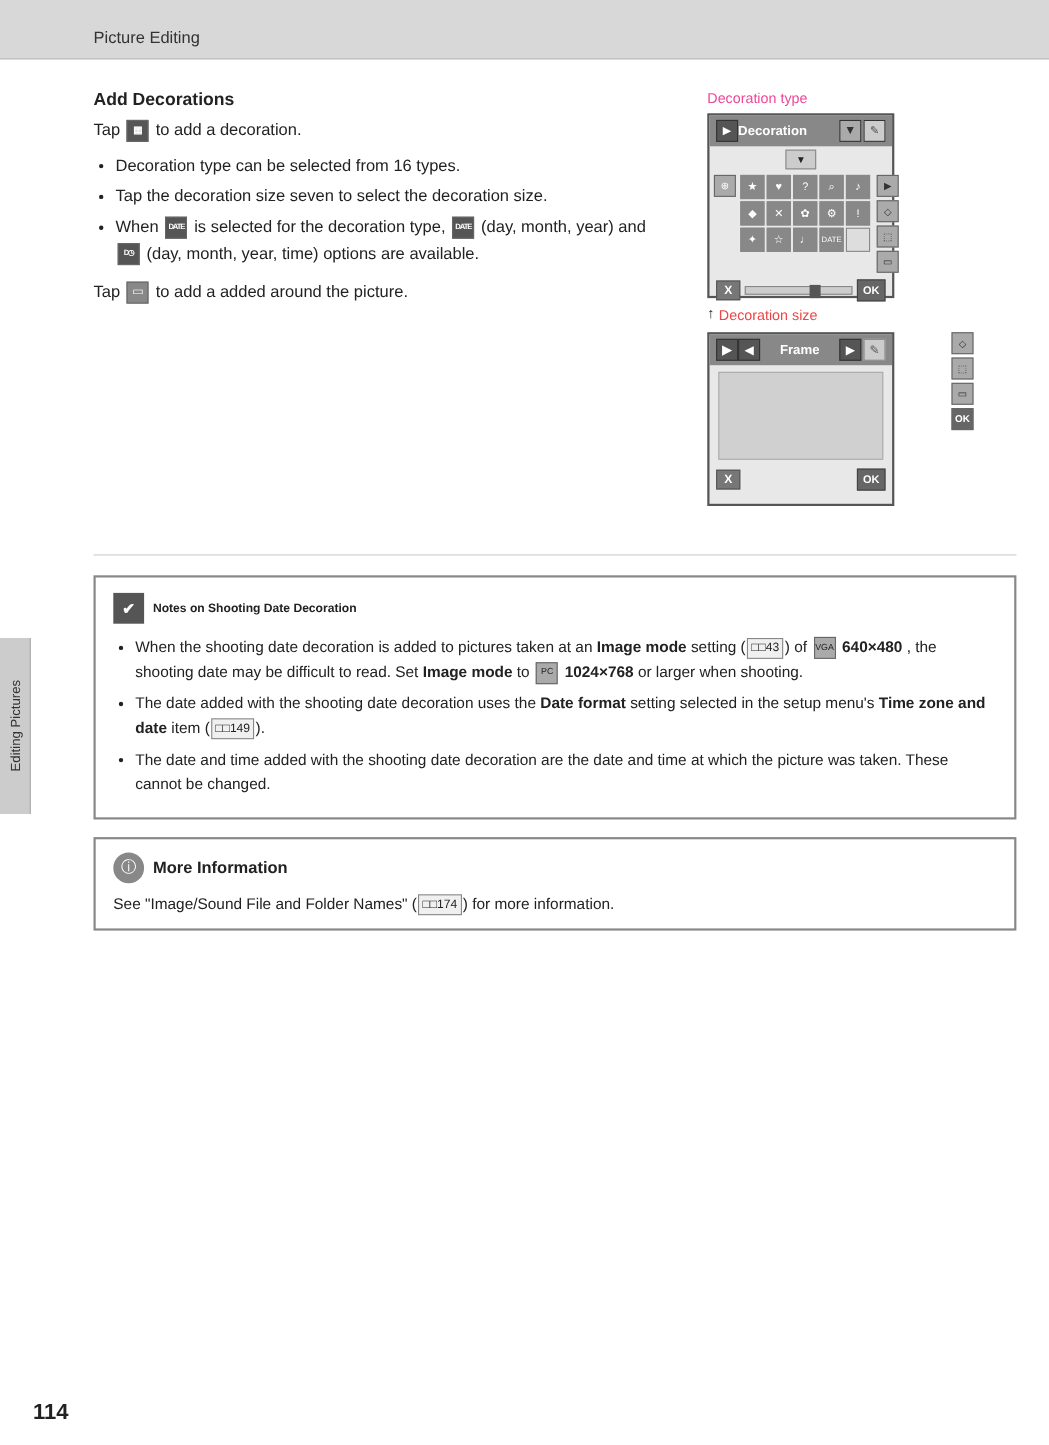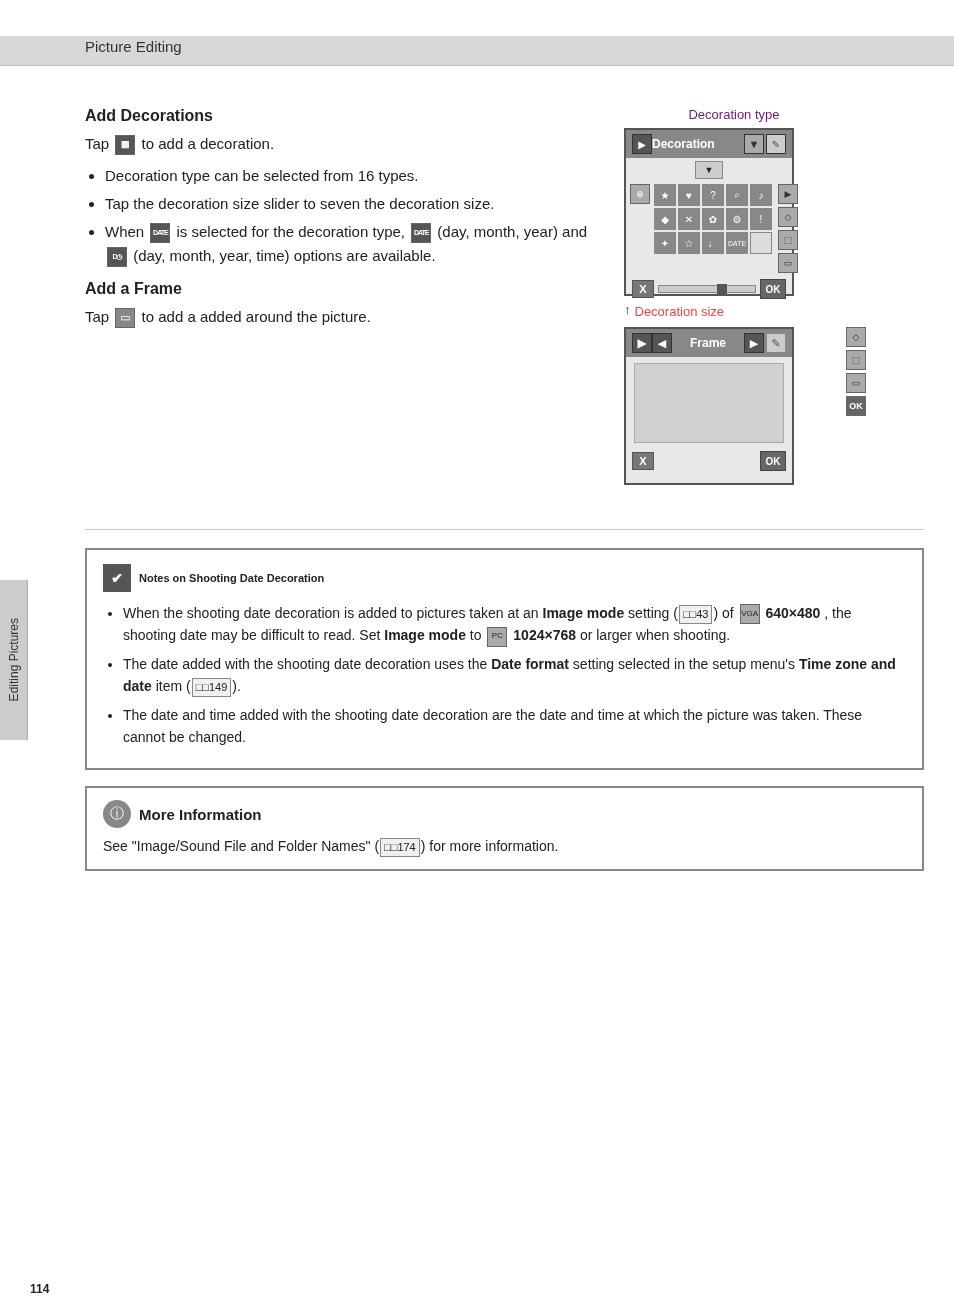--- a/index.html
+++ b/index.html
@@ -9,35 +9,33 @@
       background: #fff;
       font-family: Arial, Helvetica, sans-serif;
       font-size: 15px;
       color: #222;
       position: relative;
     }
 
     
     .header-bar {
       background: #d8d8d8;
-      padding: 2px 30px 10px 85px;
+      padding: 26px 30px 10px 85px;
       border-bottom: 1px solid #bbb;
-      margin-top: 36px;
     }
     .header-bar span {
       font-size: 15px;
       color: #333;
     }
 
     
     .main-content {
       display: flex;
       padding: 28px 47px 20px 85px;
-      gap: 19px;
-      margin-top: 13px;
+      gap: 38px;
     }
 
     
     .text-column {
       flex: 1;
       max-width: 520px;
     }
 
     
     .diagram-column {
@@ -62,23 +60,22 @@
       line-height: 1.6;
     }
     .bullet-list li {
       margin-bottom: 4px;
       list-style-type: disc;
     }
 
     
     .diagram-label {
       font-size: 13px;
-      text-align: center;
       margin-bottom: 6px;
-      color: #701a75;
+      color: #ec4899;
     }
 
     .diagram-label-below {
       font-size: 13px;
       text-align: left;
       margin-top: 4px;
       color: #ef4444;
     }
 
     .camera-screen {
@@ -335,21 +332,21 @@
     .more-info-text {
       font-size: 14px;
       line-height: 1.5;
     }
 
     
     .page-number {
       position: absolute;
       bottom: 18px;
       left: 30px;
-      font-size: 12px;
+      font-size: 20px;
       font-weight: bold;
     }
 
     
     .diagram-wrapper {
       position: relative;
     }
 
     .frame-diagram-container {
       position: relative;
@@ -409,35 +406,34 @@
 
     <div>
       <div class="section-title">Add Decorations</div>
       <div class="paragraph">
         <span>Tap</span>
         <span class="inline-icon dark">▦</span>
         <span>to add a decoration.</span>
       </div>
       <ul class="bullet-list">
         <li>Decoration type can be selected from 16 types.</li>
-        <li>Tap the decoration size slider to seven the decoration size.</li>
+        <li>Tap the decoration size seven to select the decoration size.</li>
         <li>
           <span>When</span>
           <span class="inline-icon dark" style="font-size:7px;letter-spacing:-1px;">DATE</span>
           <span>is selected for the decoration type,</span>
           <span class="inline-icon dark" style="font-size:7px;letter-spacing:-1px;">DATE</span>
           <span>(day, month, year) and</span>
           <span class="inline-icon dark" style="font-size:7px;letter-spacing:-1px;">D◷</span>
           <span>(day, month, year, time) options are available.</span>
         </li>
       </ul>
     </div>
 
     <div style="margin-top:12px;">
-      <div class="section-title">Add a Frame</div>
       <div class="paragraph">
         <span>Tap</span>
         <span class="inline-icon" style="font-size:11px; background:#888; color:#fff;">▭</span>
         <span>to add a added around the picture.</span>
       </div>
     </div>
 
   </div>
 
   <div class="diagram-column">

